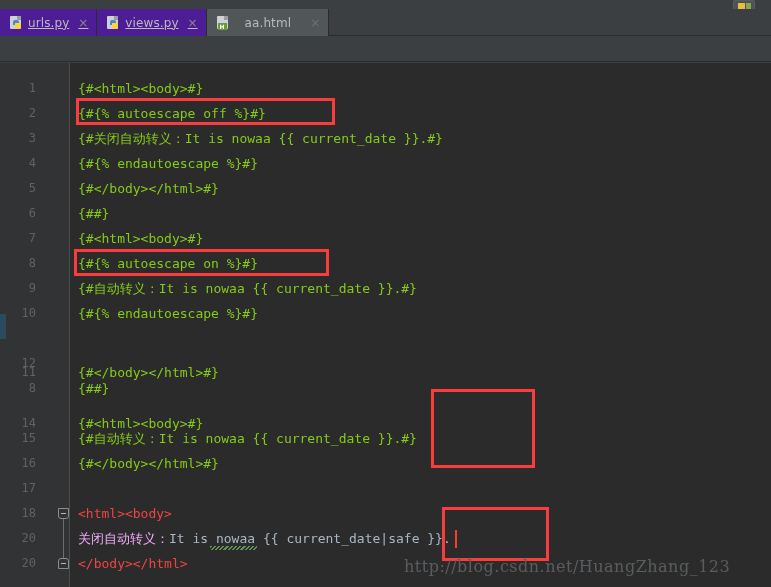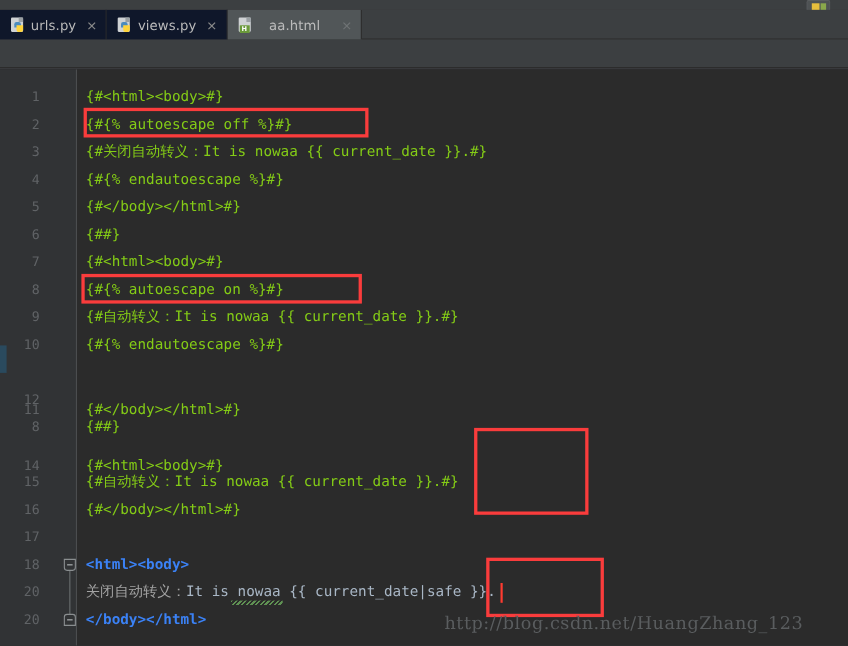--- a/index.html
+++ b/index.html
@@ -41,21 +41,21 @@
     display: flex; align-items: center; gap: 5px;
     padding: 0 8px 0 10px;
     height: 27px;
     color: #bbbbbb;
     font-size: 12px;
     border-right: 1px solid #2b2b2b;
     position: relative;
     background: #4e5254;
     cursor: default;
   }
-  .tab.inactive { background: #0f172a; }
+  .tab.inactive { background: #4c1d95; text-decoration: underline; }
   .tab.active { background: #515658; gap: 15px; }
   .tab .label { white-space: nowrap; letter-spacing: .1px; }
   .tab .close {
     color: #8a8a8a; font-size: 12px; line-height: 1;
     margin-left: 4px; width: 10px; text-align: center;
   }
   .tab.active .close { color: #6f7375; }
 
   
   .ficon { width: 13px; height: 14px; position: relative; flex: 0 0 auto; }
@@ -128,23 +128,23 @@
     line-height: 25px;
   }
   .code {
     position: absolute; left: 78px; top: 0; height: 25px;
     line-height: 25px;
     font-family: "DejaVu Sans Mono", monospace;
     font-size: 13px;
     white-space: pre;
   }
   .comment { color: #84cc16; }
-  .tagc    { color: #3b82f6; font-weight: bold; }
+  .tagc    { color: #ef4444; }
   .plain   { color: #a9b7c6; }
-  .cn      { color: #a3a3a3; }
+  .cn      { color: #f0abfc; }
 
   
   .squiggle {
     position: absolute; height: 4px;
     background:
       repeating-linear-gradient(135deg,
         #629755 0px, #629755 1.5px,
         transparent 1.5px, transparent 3px);
     opacity: .95;
   }

